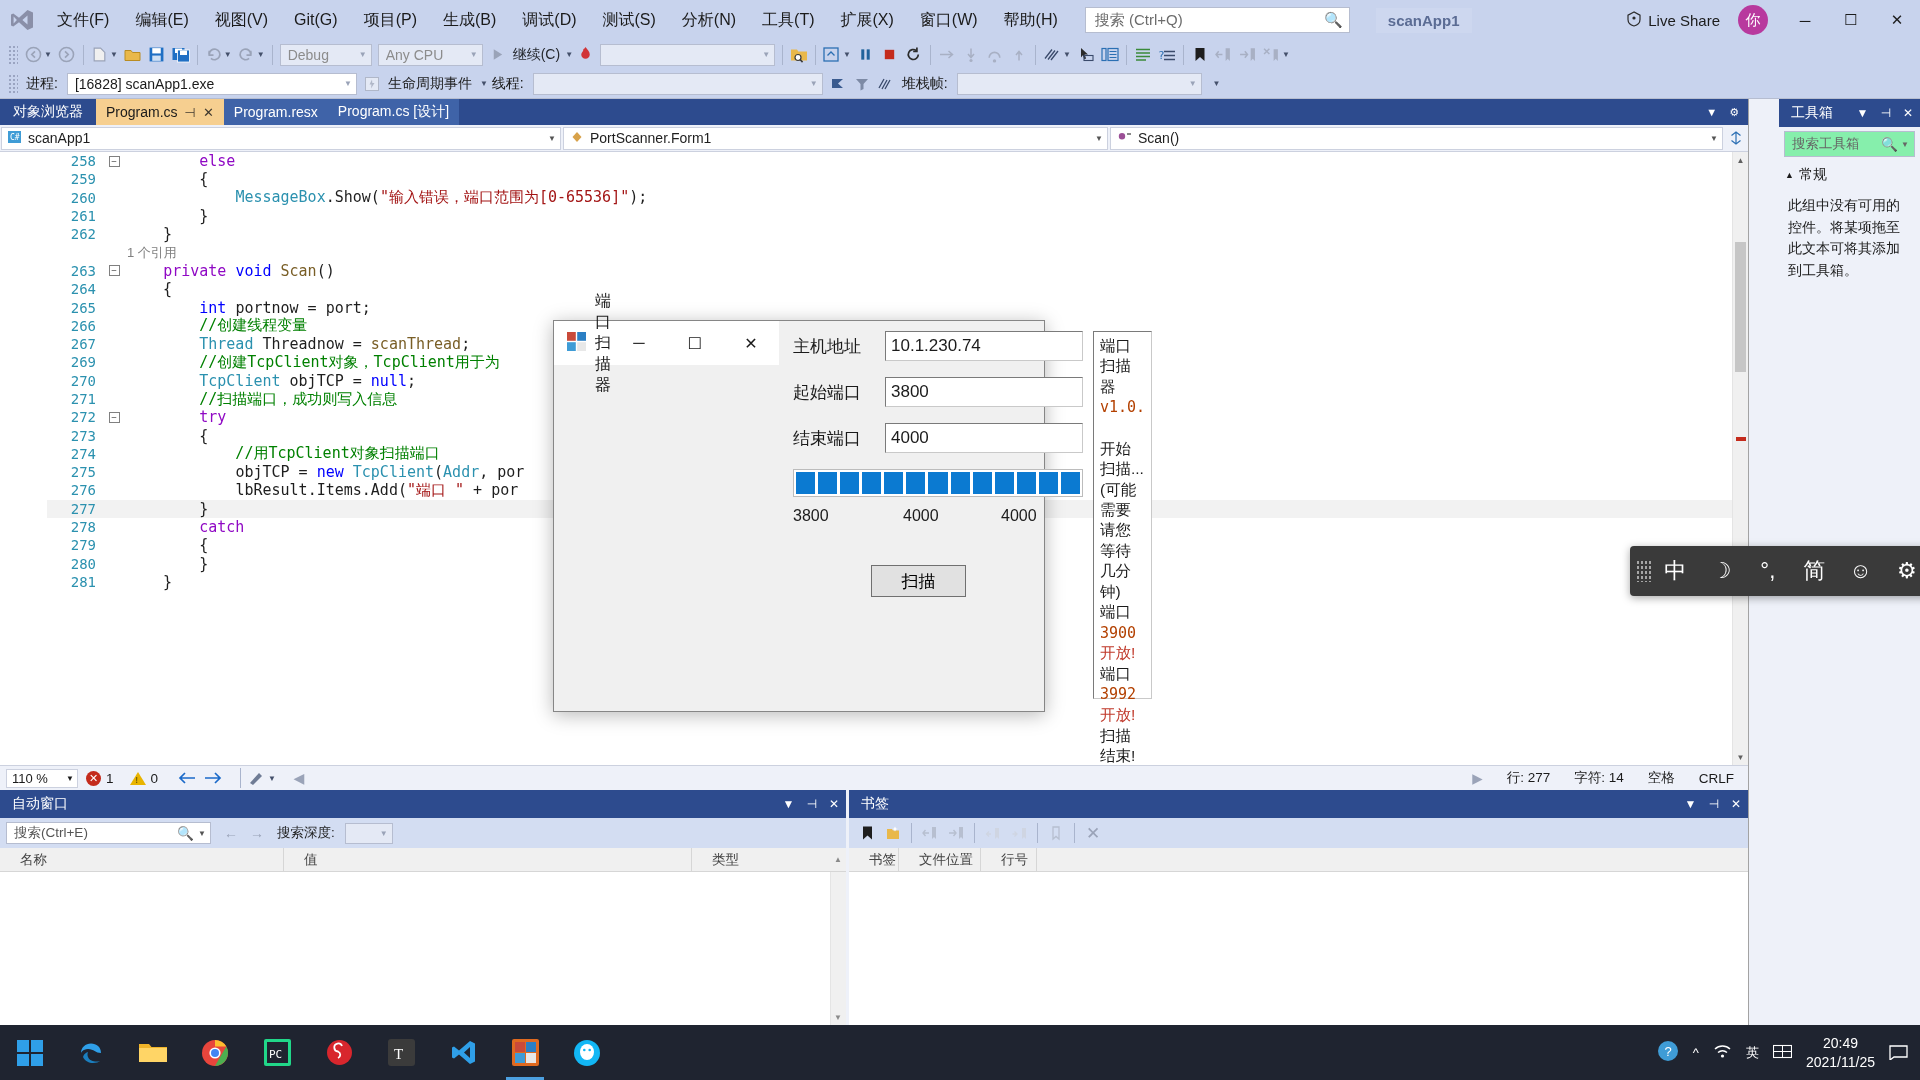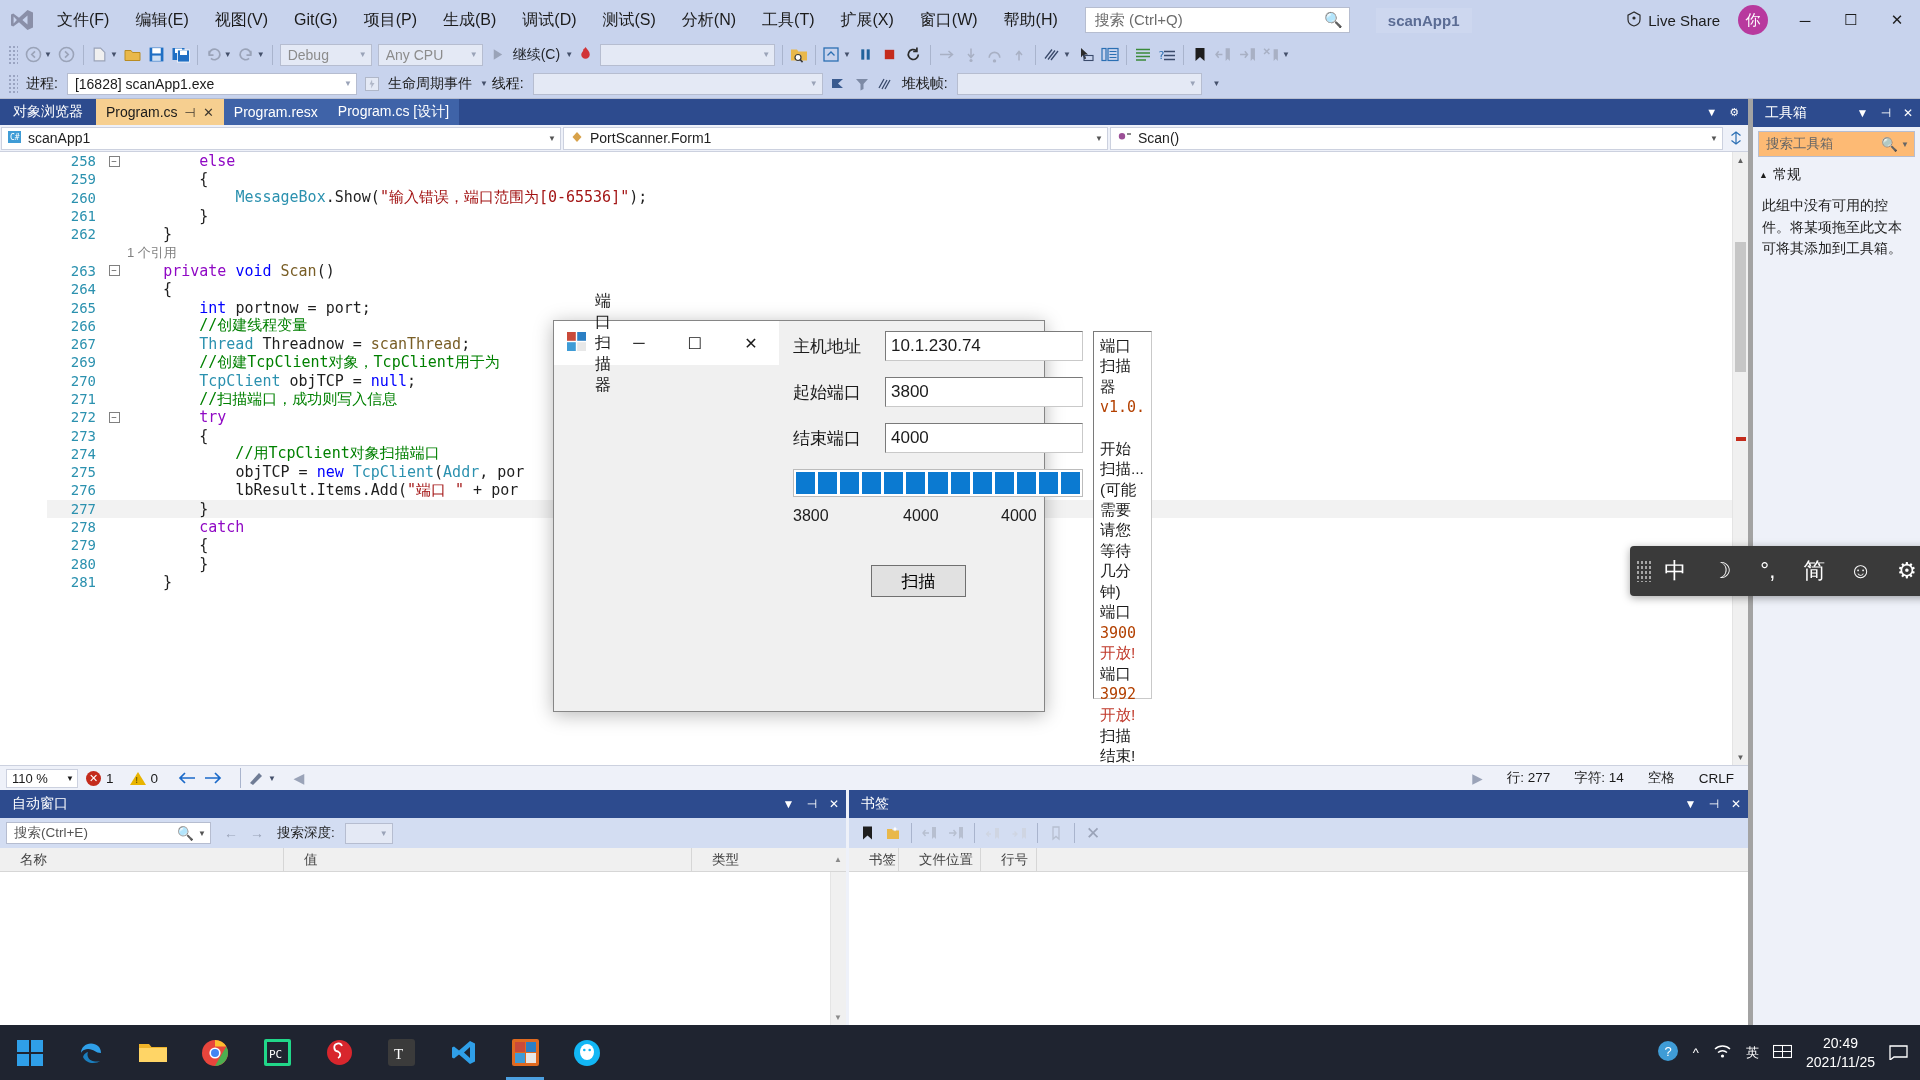--- a/index.html
+++ b/index.html
@@ -110,22 +110,22 @@
   .search-inp .ph{flex:1;}
   .grid-hdr { height:24px; flex:0 0 24px; background:#f0f0f0; border-bottom:1px solid #d6d6d6;
               display:flex; align-items:center; font-size:13.5px; color:#444; }
   .grid-hdr .gc { padding-left:20px; border-right:1px solid #d6d6d6; height:100%; display:flex; align-items:center; }
   .grid-body { flex:1; background:#fff; position:relative; }
   .panel-tabs { height:27px; flex:0 0 27px; background:#eef1f9; display:flex; align-items:stretch; }
   .ptab { display:flex; align-items:center; padding:0 11px; font-size:13.5px; color:#1b1b1b; border:1px solid transparent; }
   .ptab.active { background:#fff; border-color:#ccd1df; border-bottom-color:#fff; }
 
   
-  .toolbox { width:172px; flex:0 0 172px; background:#eef1f9; display:flex; flex-direction:column; border-left:5px solid #a3a3a3; }
-  .tbx-search { height:26px; margin:4px 5px; background:#fdba74; border:1px solid #b6bdd0; display:flex; align-items:center; padding:0 5px 0 7px; font-size:13.5px; color:#666; }
+  .toolbox { width:172px; flex:0 0 172px; background:#eef1f9; display:flex; flex-direction:column; border-left:1px solid #a3a3a3;padding-left:30px; }
+  .tbx-search { height:26px; margin:4px 5px; background:#86efac; border:1px solid #b6bdd0; display:flex; align-items:center; padding:0 5px 0 7px; font-size:13.5px; color:#666; }
   .tbx-group { font-size:14px; padding:5px 6px; display:flex; align-items:center; gap:5px; color:#1b1b1b; }
   .tbx-note { font-size:14px; padding:6px 9px; line-height:1.55; color:#1b1b1b; }
 
   
   .statusbar { height:28px; flex:0 0 28px; background:#a14a22; color:#fff; display:flex; align-items:center;
                padding:0 8px 0 10px; font-size:14px; }
   .statusbar .right { margin-left:auto; display:flex; align-items:center; gap:14px; }
 
   
   .taskbar { position:absolute; left:0; bottom:0; width:1920px; height:55px; background:#1f2430;

